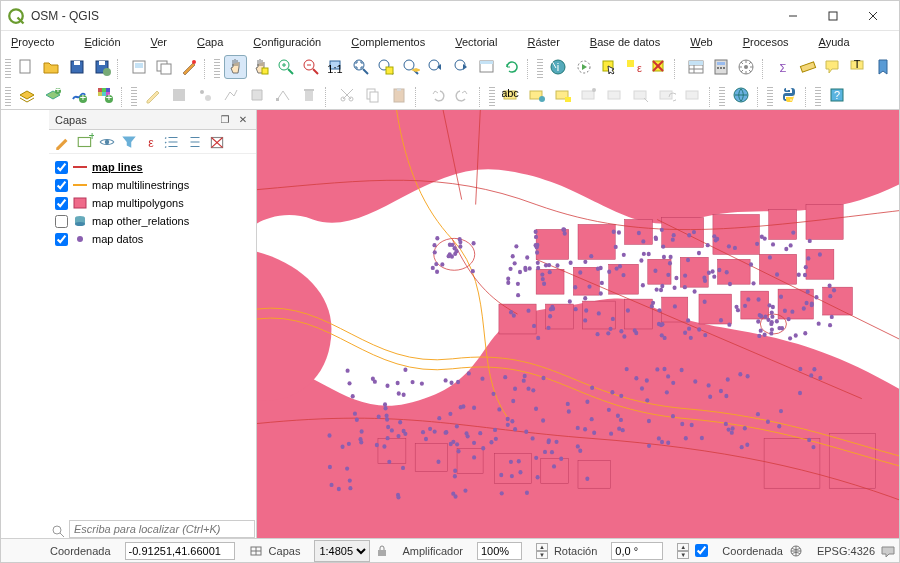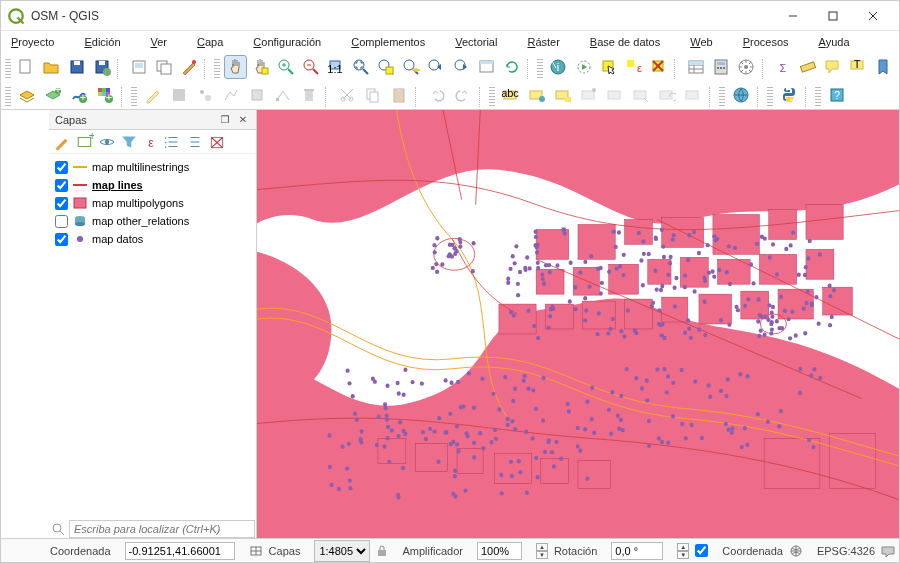--- a/index.html
+++ b/index.html
@@ -33,21 +33,21 @@
   .layer input { margin: 0; }
   .lsym { width: 16px; height: 12px; display:flex; align-items:center; justify-content:center;}
   .layer .lbl { white-space: nowrap; }
   .layer.sel .lbl { text-decoration: underline; font-weight: 600; }
   .canvas { flex: 1; position: relative; background: #fff; overflow: hidden; }
   .canvas svg { width:100%; height:100%; }
   
   .statusbar { height: 24px; background: #f9f9f9; border-top: 1px solid #d0d0d0; display: flex; align-items: center; padding: 0 4px; gap: 6px; font-size: 11px; color: #444;}
   .statusbar .sbox { display: flex; align-items: center; gap: 14px; }
   .statusbar input[type=text]{ height:18px; border:1px solid #bbb; padding:0 3px; font-size:11px;}
-  .locator { width: 206px; display:flex; align-items:center; gap:4px; padding-left:2px; margin-top:auto;}
+  .locator { width: 206px; display:flex; align-items:flex-end; gap:4px; padding-left:2px; margin-top:auto;}
   .locator input { flex:1; height:18px; border:1px solid #ccc; padding:0 4px; color:#888; font-style:italic;}
   .spin { display:flex; flex-direction:column; }
   .spin div{width:12px;height:8px;border:1px solid #aaa;font-size:6px;line-height:6px;text-align:center;}
   select.scale{height:22px;border:1px solid #bbb;font-size:11px;}
 </style>
 </head>
 <body>
 
 <div class="titlebar">
   <svg class="logo" viewBox="0 0 24 24">
@@ -533,37 +533,37 @@
         </div>
       <div class="tbtn">
           <svg viewBox="0 0 16 16">
             <rect x="3" y="4" width="10" height="9" fill="none" stroke="#888"></rect>
             <line x1="3" y1="4" x2="13" y2="13" stroke="#c33"></line>
             <line x1="13" y1="4" x2="3" y2="13" stroke="#c33"></line>
           </svg>
         </div>
     </div>
     <div class="layers" id="layers">
+        <div class="layer sel">
+          <input type="checkbox" checked="" style="">
+          <span class="lsym">
+            <svg width="16" height="10">
+              <line x1="1" y1="5" x2="15" y2="5" stroke="#d13a3a" stroke-width="2"></line>
+            </svg>
+          </span>
+          <span class="lbl">map lines</span>
+        </div>
         <div class="layer">
           <input type="checkbox" checked="" style="">
           <span class="lsym">
             <svg width="16" height="10">
               <line x1="1" y1="5" x2="15" y2="5" stroke="#f5a623" stroke-width="2"></line>
             </svg>
           </span>
           <span class="lbl">map multilinestrings</span>
-        </div>
-        <div class="layer sel">
-          <input type="checkbox" checked="" style="">
-          <span class="lsym">
-            <svg width="16" height="10">
-              <line x1="1" y1="5" x2="15" y2="5" stroke="#d13a3a" stroke-width="2"></line>
-            </svg>
-          </span>
-          <span class="lbl">map lines</span>
         </div>
         <div class="layer">
           <input type="checkbox" checked="" style="">
           <span class="lsym">
             <svg width="14" height="12">
               <rect x="1" y="1" width="12" height="10" fill="#ef6b8a" stroke="#b8365a"></rect>
             </svg>
           </span>
           <span class="lbl">map multipolygons</span>
         </div>

